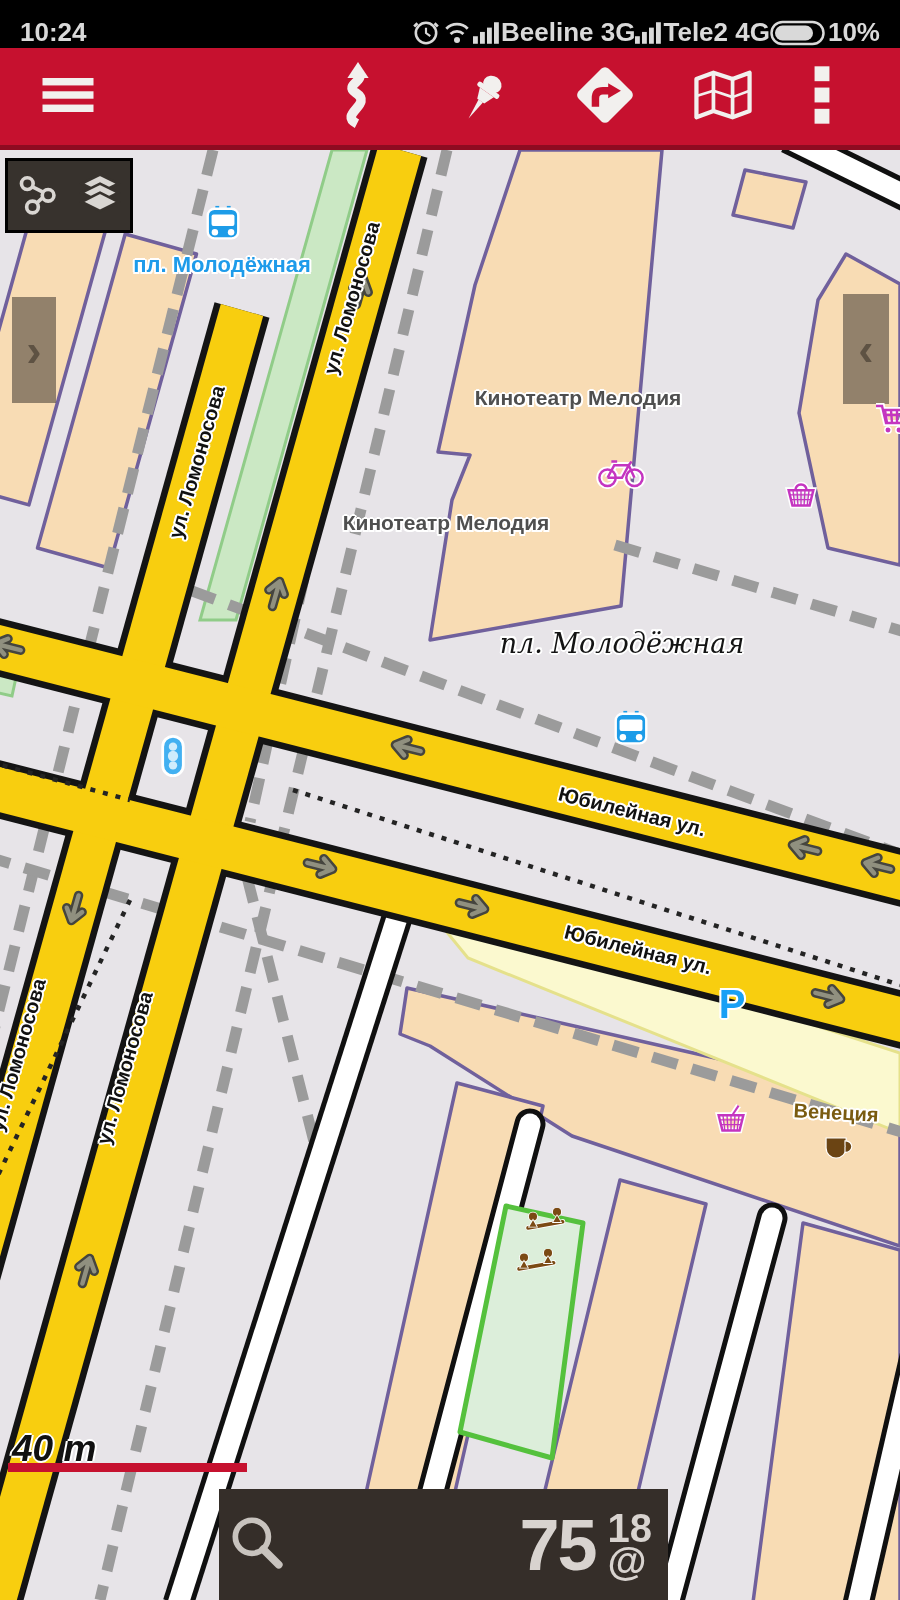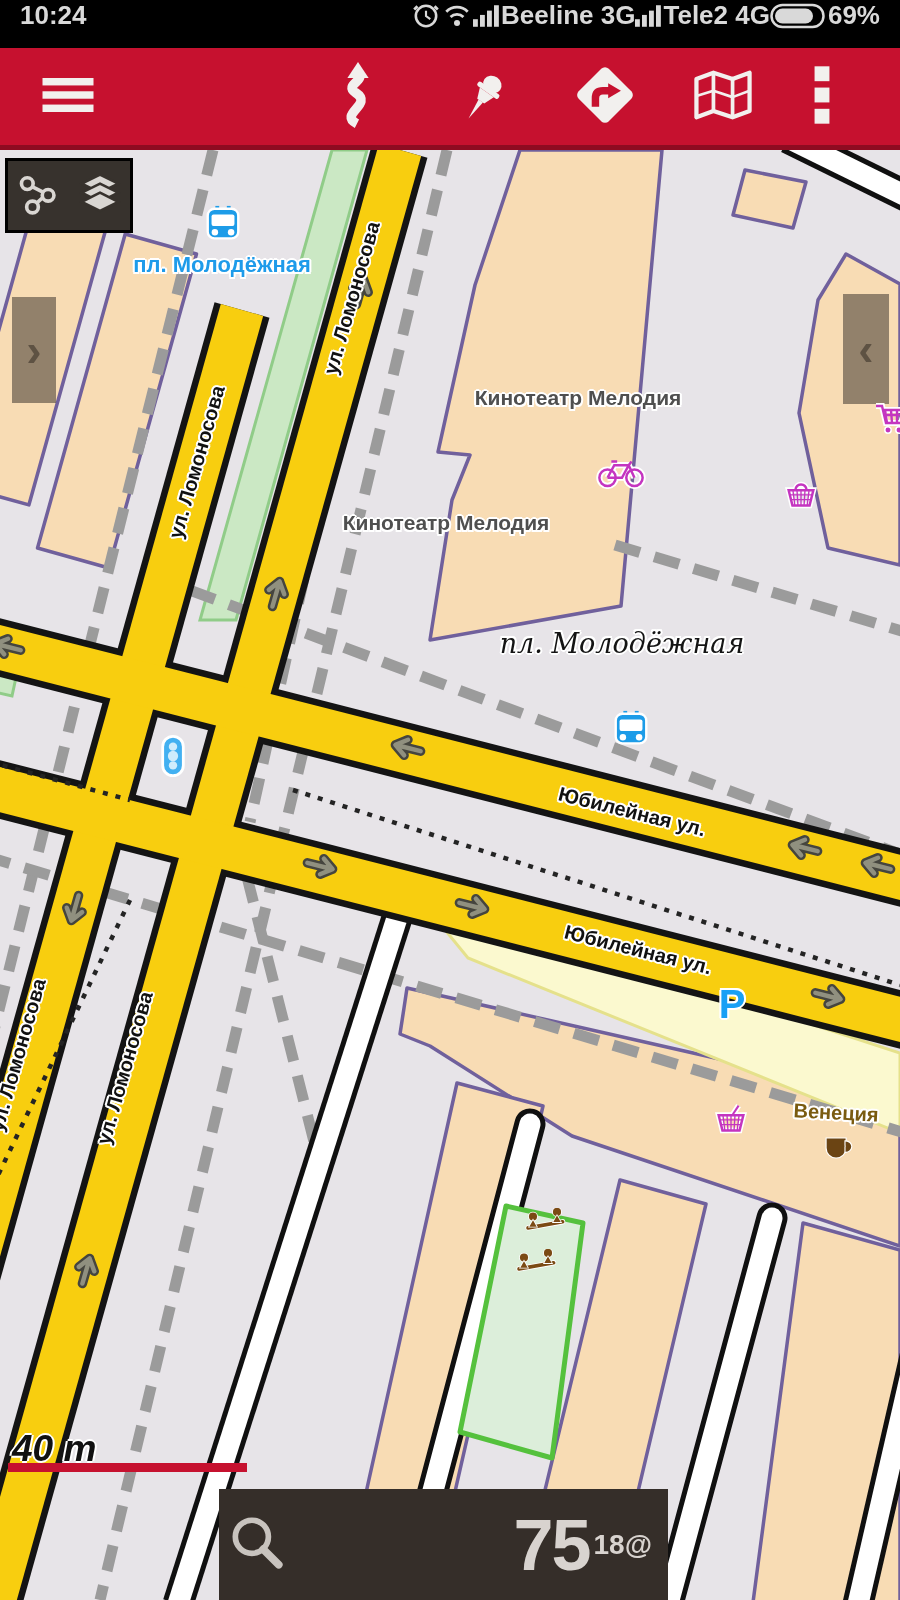--- a/index.html
+++ b/index.html
@@ -1,20 +1,20 @@
 <!DOCTYPE html>
 <html><head>
 <meta charset="utf-8">
 <style>
   html,body{margin:0;padding:0;background:#222;}
   .phone{position:relative;width:900px;height:1600px;overflow:hidden;background:#E7E4E8;
          font-family:"Liberation Sans",sans-serif;}
   
   .statusbar{position:absolute;top:0;left:0;width:900px;height:48px;background:#000;
-             display:flex;align-items:flex-start;padding:0 20px;box-sizing:border-box;color:#D9D9D9;
+             display:flex;align-items:flex-end;padding:0 20px;box-sizing:border-box;color:#D9D9D9;
              font-size:26px;font-weight:bold;}
   .statusbar .spacer{flex:1;}
   .statusbar .sb-group{display:flex;align-items:center;gap:0;}
   .sb-ic{display:flex;align-items:center;}
   
   .toolbar{position:absolute;top:48px;left:0;width:900px;height:97px;background:#C6112F;
            border-bottom:5px solid #8E0B21;}
   .tb-btn{position:absolute;top:50%;transform:translate(-50%,-50%);width:72px;height:72px;
           display:flex;align-items:center;justify-content:center;}
   .tb-btn svg{width:68px;height:68px;}
@@ -45,22 +45,22 @@
            justify-content:space-around;}
   .ctrlbox svg{width:52px;height:52px;}
   
   .handle{position:absolute;background:rgba(62,55,48,0.55);display:flex;align-items:center;
           justify-content:center;color:rgba(30,25,20,0.45);font-size:46px;font-weight:bold;}
   
   .widget{position:absolute;left:219px;top:1489px;width:449px;height:111px;background:#352E29;
           display:flex;align-items:center;box-sizing:border-box;padding:0 16px 0 6px;}
   .widget .sp{flex:1;}
   .zoomnum{color:#D8D3CF;font-weight:bold;font-size:72px;line-height:72px;letter-spacing:-2px;}
-  .zoomcol{display:flex;flex-direction:row;align-items:flex-start;margin-left:4px;color:#D8D3CF;
-           font-weight:bold;font-size:28px;line-height:33px;}
+  .zoomcol{display:flex;flex-direction:column;align-items:flex-start;margin-left:12px;color:#D8D3CF;
+           font-weight:bold;font-size:40px;line-height:33px;}
 </style>
 </head>
 <body>
 
 <div class="phone">
 
   <div class="statusbar">
     <span>10:24</span>
     <span class="spacer"></span>
     <div class="sb-group">
@@ -101,21 +101,21 @@
             </g>
           </svg>
       </span>
       <span>Tele2 4G</span>
       <span class="sb-ic">
         <svg width="58" height="28" viewBox="0 0 58 28">
             <rect x="1.5" y="3" width="52" height="22" rx="11" stroke="#D9D9D9" stroke-width="2.5" fill="none"></rect>
             <rect x="5" y="6.5" width="38" height="15" rx="7.5" fill="#D9D9D9"></rect>
           </svg>
       </span>
-      <span>69%</span>
+      <span>10%</span>
     </div>
   </div>
 
   <div class="toolbar">
     <div class="tb-btn" style="left:68px;">
       <span>
         <svg viewBox="-32 -32 64 64" width="68" height="68">
             <g fill="#F2F0EE">
               <rect x="-24" y="-16" width="48" height="7"></rect>
               <rect x="-24" y="-3.5" width="48" height="7"></rect>

